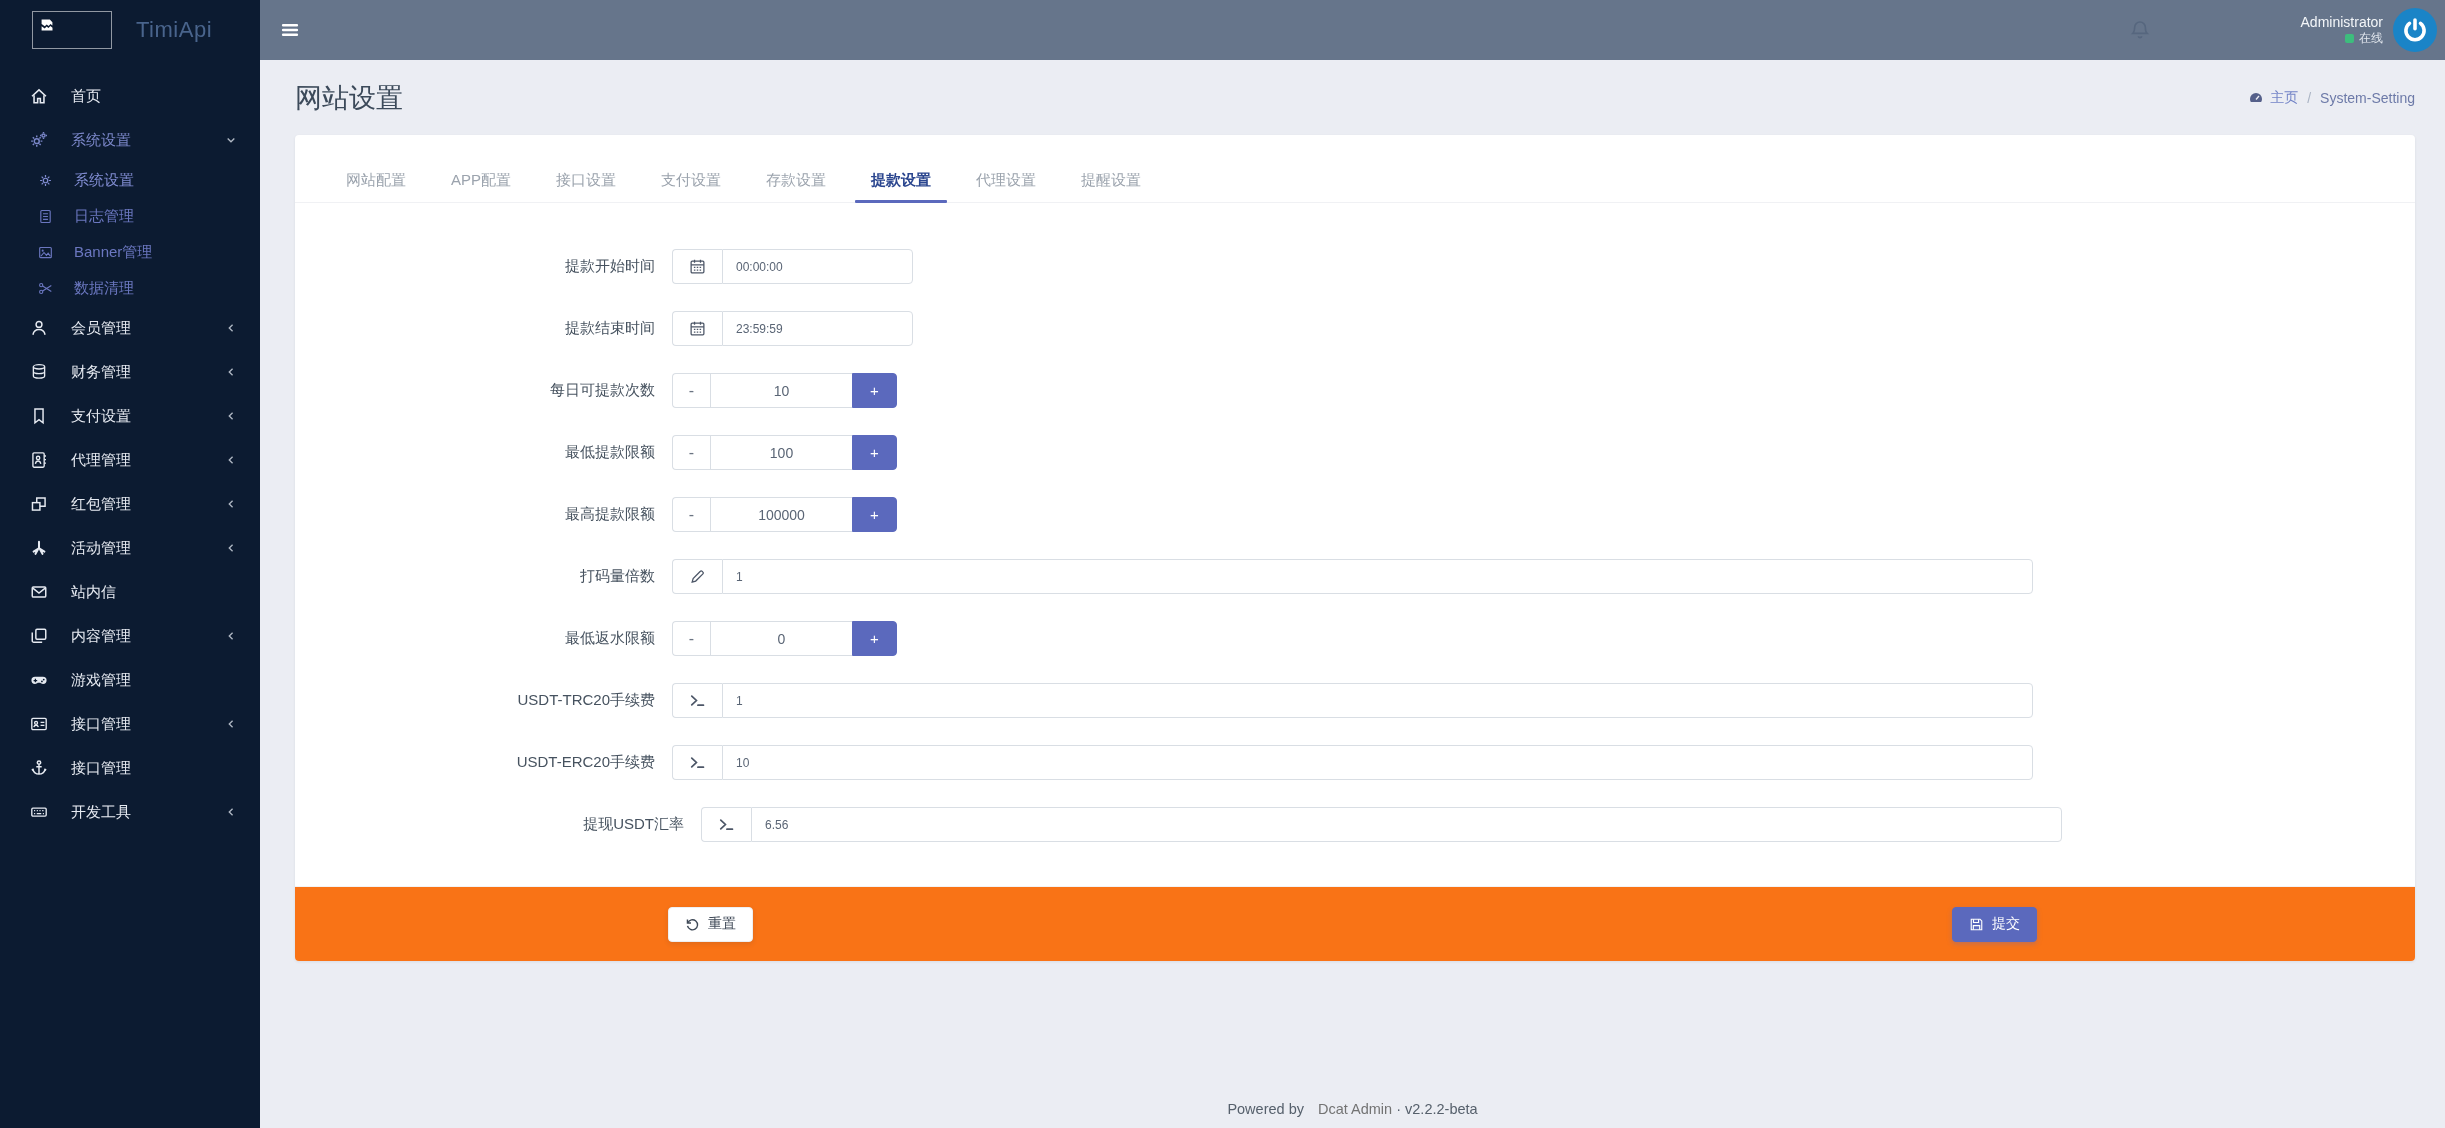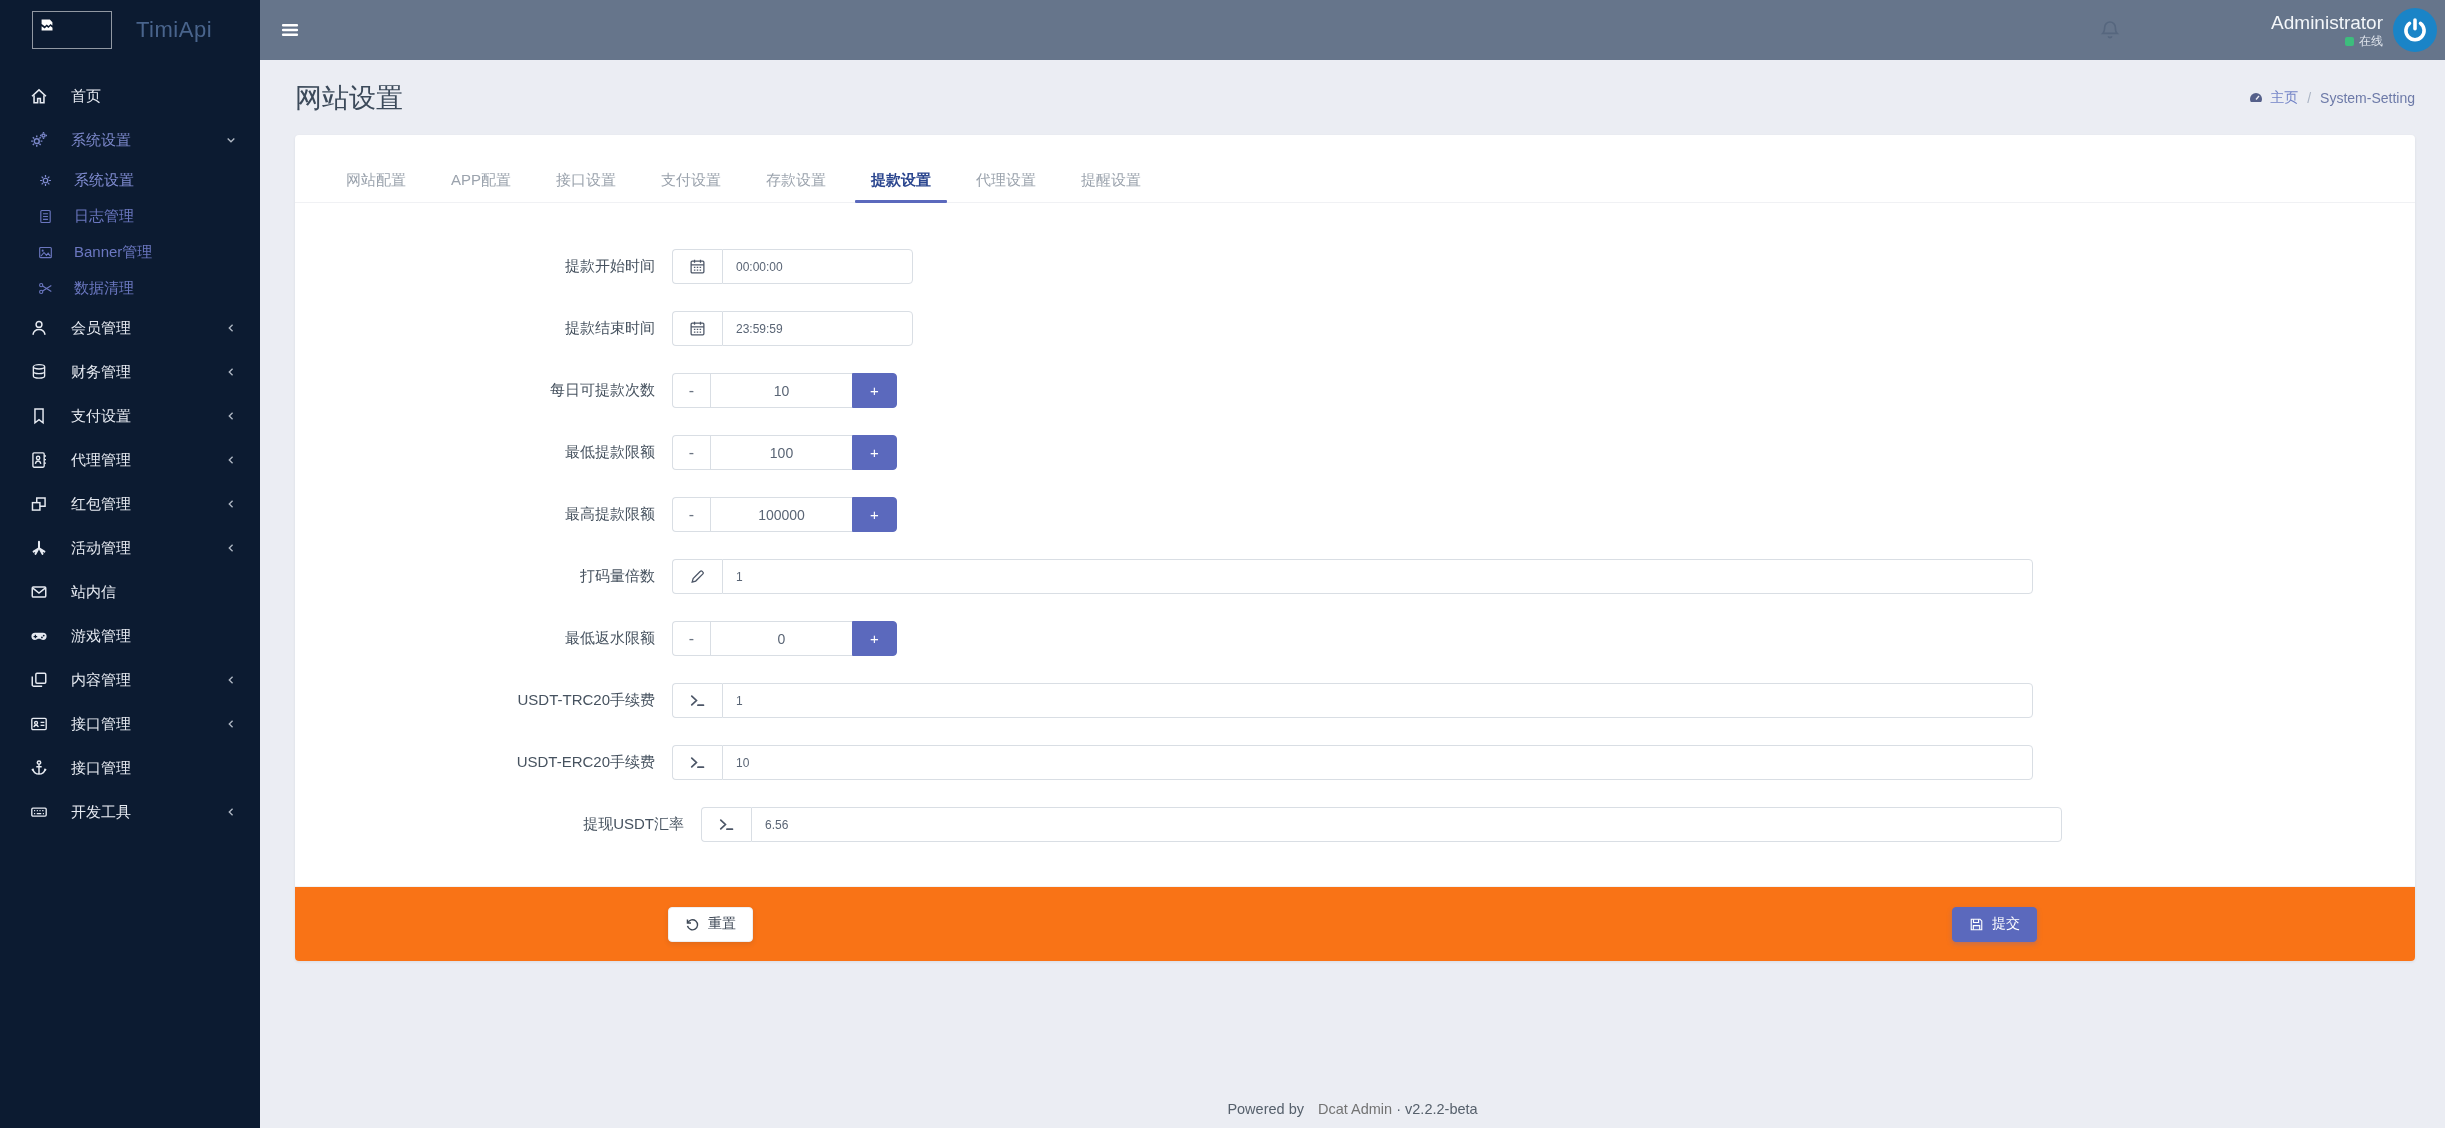--- a/index.html
+++ b/index.html
@@ -28,21 +28,21 @@
   .submenu-item.active { color:#808cd1; }
   
   .topbar { position:fixed; left:260px; top:0; right:0; height:60px; background:#66758b;
             display:flex; align-items:center; z-index:9; }
   .hamburger { width:60px; height:60px; display:flex; align-items:center; justify-content:center;
                color:#fff; cursor:pointer; }
   .hamburger .icn { width:20px; height:20px; }
   .topbar-right { margin-left:auto; display:flex; align-items:center; padding-right:8px; }
   .bell { width:22px; height:22px; color:#51627a; opacity:.75; margin-right:150px; cursor:pointer; }
   .user-meta { text-align:right; margin-right:10px; line-height:1.25; }
-  .user-name { color:#f3f6f9; font-size:19px; }
+  .user-name { color:#f3f6f9; font-size:14px; }
   .user-status { color:#e2e7ee; font-size:12px; display:flex; align-items:center;
                  justify-content:flex-end; gap:5px; }
   .status-dot { width:9px; height:9px; border-radius:2px; background:#3dbd7d; display:inline-block; }
   .avatar { width:44px; height:44px; border-radius:50%; background:#1a84c7; color:#fff;
             display:flex; align-items:center; justify-content:center; cursor:pointer; }
   .avatar .icn { width:26px; height:26px; }
   
   .main { margin-left:260px; padding-top:60px; }
   .page-head { height:75px; display:flex; align-items:center; justify-content:space-between;
                padding:0 30px 0 35px; }
@@ -292,43 +292,43 @@
               <rect x="2" y="3.5" width="12" height="9" rx="1"></rect>
               <path d="M2.5 4.5 8 9l5.5-4.5"></path>
             </g>
           </svg>
         </span>
         <span class="mi-label">站内信</span>
       </div>
       <div class="menu-item">
         <span class="icn mi-icon">
           <svg viewBox="0 0 16 16">
+            <g stroke="currentColor" stroke-width="1.3" fill="none">
+              <rect x="5.2" y="2" width="8.8" height="8.8" rx="1"></rect>
+              <path d="M10.8 13.6H3.4A1.4 1.4 0 0 1 2 12.2V4.8"></path>
+            </g>
+          </svg>
+        </span>
+        <span class="mi-label">内容管理</span>
+        <span class="icn mi-chevron">
+          <svg viewBox="0 0 16 16">
+            <path d="M9.8 4.2 6 8l3.8 3.8" fill="none" stroke="currentColor" stroke-width="1.5"></path>
+          </svg>
+        </span>
+      </div>
+      <div class="menu-item">
+        <span class="icn mi-icon">
+          <svg viewBox="0 0 16 16">
             <path d="M4.5 5h7a3.25 3.25 0 0 1 0 6.5c-.9 0-1.8-.4-2.4-1H6.9c-.6.6-1.5 1-2.4 1a3.25 3.25 0 0 1 0-6.5z" fill="currentColor"></path>
             <path d="M4.8 6.9v3.2M3.2 8.5h3.2" stroke="#0c1b31" stroke-width="1.1"></path>
             <circle cx="10.6" cy="9.3" r=".8" fill="#0c1b31"></circle>
             <circle cx="12.2" cy="7.6" r=".8" fill="#0c1b31"></circle>
           </svg>
         </span>
         <span class="mi-label">游戏管理</span>
-      </div>
-      <div class="menu-item">
-        <span class="icn mi-icon">
-          <svg viewBox="0 0 16 16">
-            <g stroke="currentColor" stroke-width="1.3" fill="none">
-              <rect x="5.2" y="2" width="8.8" height="8.8" rx="1"></rect>
-              <path d="M10.8 13.6H3.4A1.4 1.4 0 0 1 2 12.2V4.8"></path>
-            </g>
-          </svg>
-        </span>
-        <span class="mi-label">内容管理</span>
-        <span class="icn mi-chevron">
-          <svg viewBox="0 0 16 16">
-            <path d="M9.8 4.2 6 8l3.8 3.8" fill="none" stroke="currentColor" stroke-width="1.5"></path>
-          </svg>
-        </span>
       </div>
       <div class="menu-item">
         <span class="icn mi-icon">
           <svg viewBox="0 0 16 16">
             <g stroke="currentColor" stroke-width="1.2" fill="none">
               <rect x="1.6" y="3" width="12.8" height="10" rx="1"></rect>
               <circle cx="5.4" cy="7" r="1.3"></circle>
               <path d="M3.4 10.8c.3-1.1 1-1.7 2-1.7s1.7.6 2 1.7M9.4 6.6h3.4M9.4 9.2h3.4"></path>
             </g>
           </svg>

